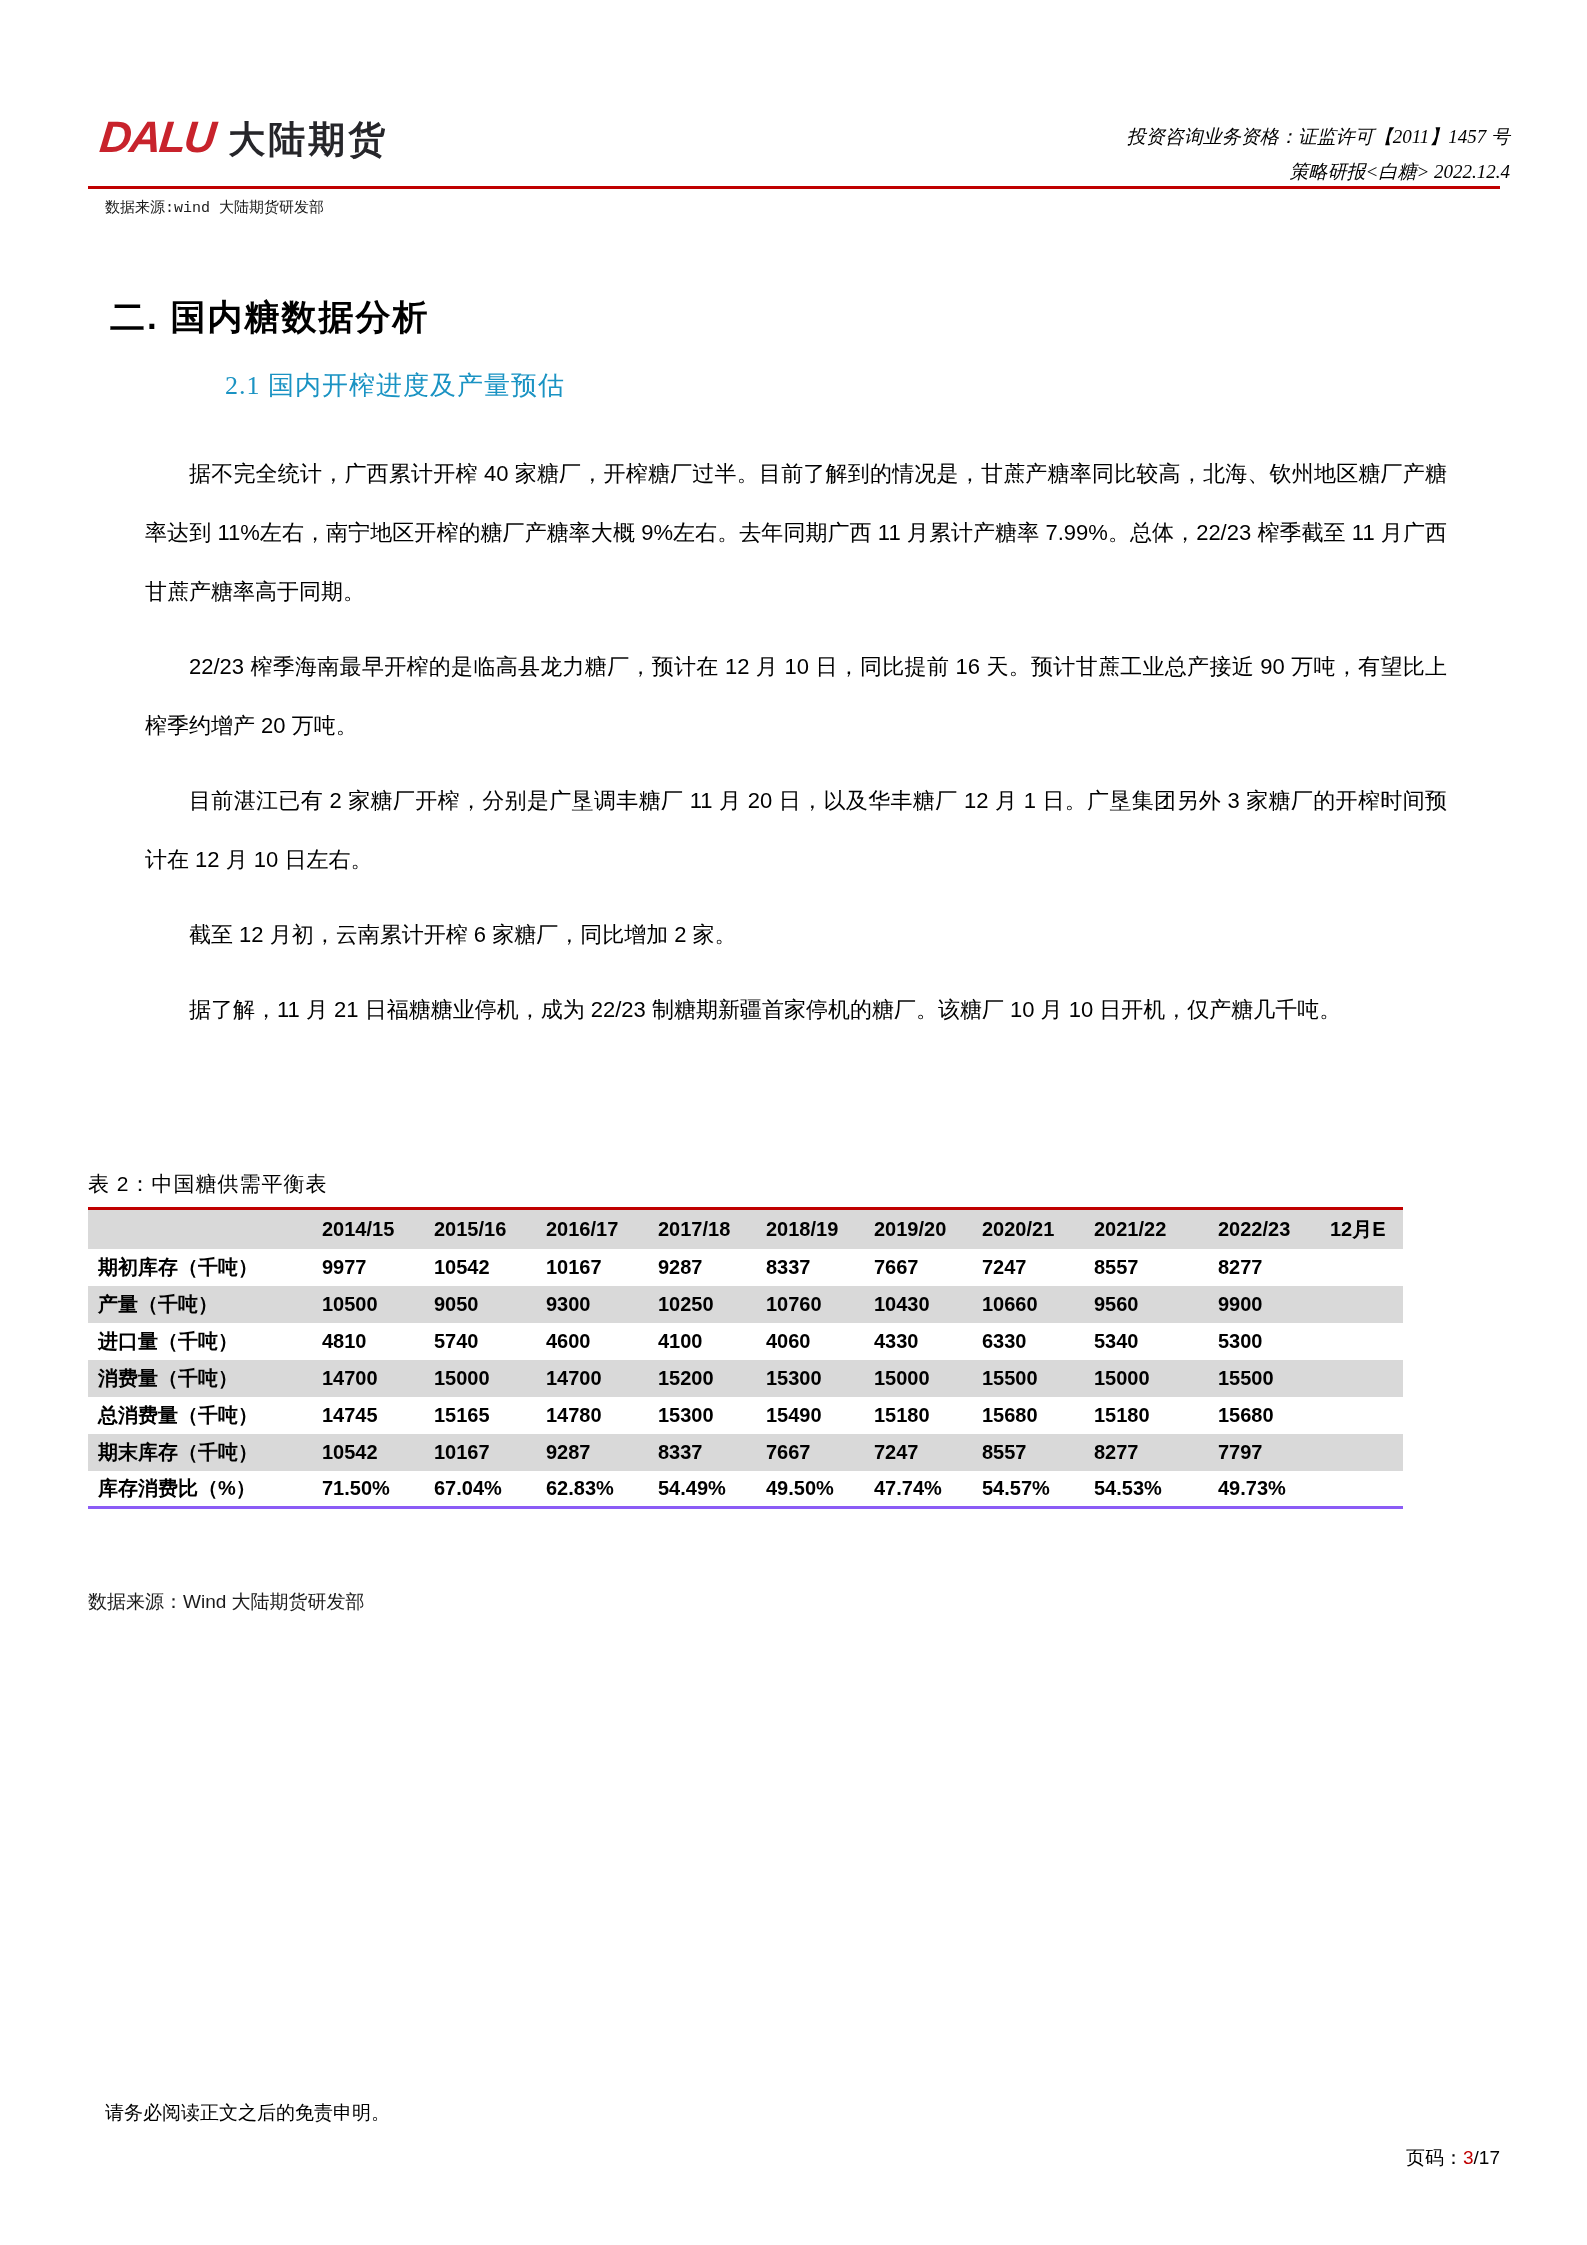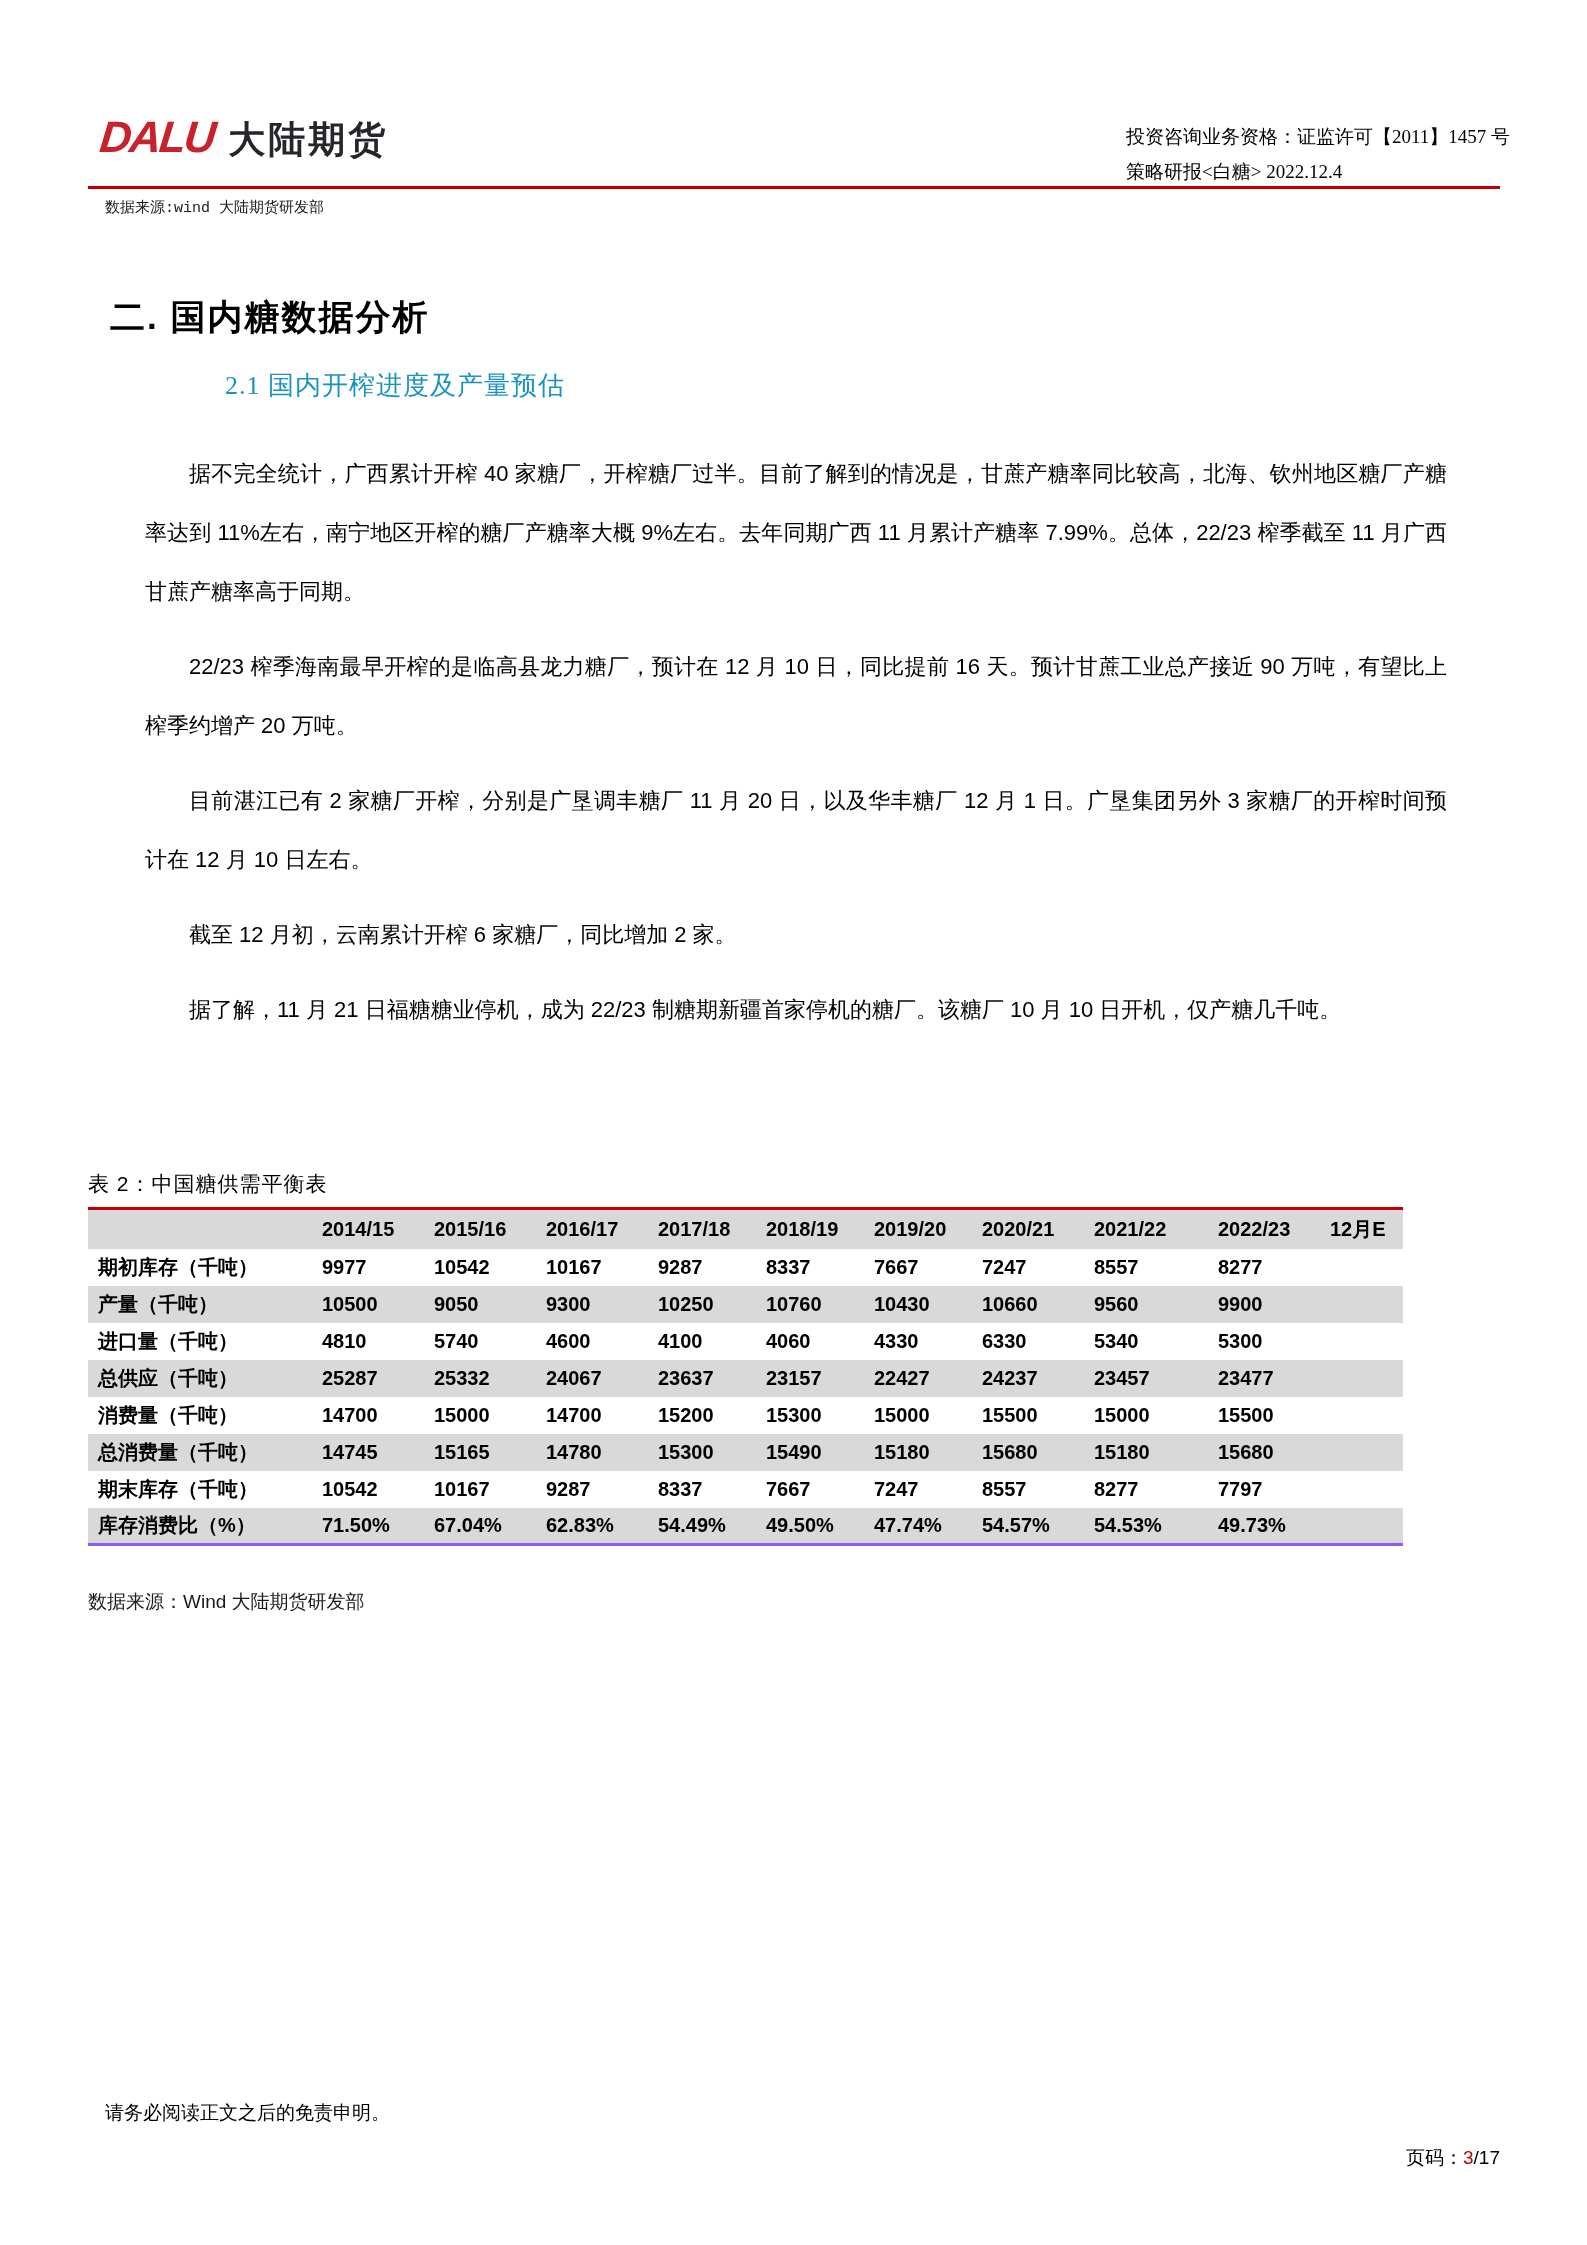--- a/index.html
+++ b/index.html
@@ -23,23 +23,25 @@
     font-size:44px;line-height:44px;
     color:#C8232C;letter-spacing:-2px;
     transform:skewX(-6deg);
   }
   .logo-cn{
     font-weight:900;font-size:37px;line-height:40px;
     color:#26262a;letter-spacing:3px;margin-top:24px;
   }
   .header-right{
     position:absolute;right:77px;top:119px;
+    text-align:right;
     font-family:"Liberation Serif", serif;
     font-size:19px;line-height:35px;color:#000;
     white-space:nowrap;
+    font-style:italic;
   }
   .header-rule{
     position:absolute;left:88px;top:186px;
     width:1412px;height:3px;background:#C00000;
   }
   .datasource-top{
     position:absolute;left:105px;top:196px;
     font-size:15px;line-height:26px;color:#1a1a1a;font-family:Liberation Mono, monospace;
   }
   
@@ -188,33 +190,20 @@
           <td>4600</td>
           <td>4100</td>
           <td>4060</td>
           <td>4330</td>
           <td>6330</td>
           <td>5340</td>
           <td>5300</td>
           <td></td>
         </tr>
         <tr>
-          <td class="row-label">总供应（千吨）</td>
-          <td>25287</td>
-          <td>25332</td>
-          <td>24067</td>
-          <td>23637</td>
-          <td>23157</td>
-          <td>22427</td>
-          <td>24237</td>
-          <td>23457</td>
-          <td>23477</td>
-          <td></td>
-        </tr>
-        <tr>
           <td class="row-label">消费量（千吨）</td>
           <td>14700</td>
           <td>15000</td>
           <td>14700</td>
           <td>15200</td>
           <td>15300</td>
           <td>15000</td>
           <td>15500</td>
           <td>15000</td>
           <td>15500</td>

